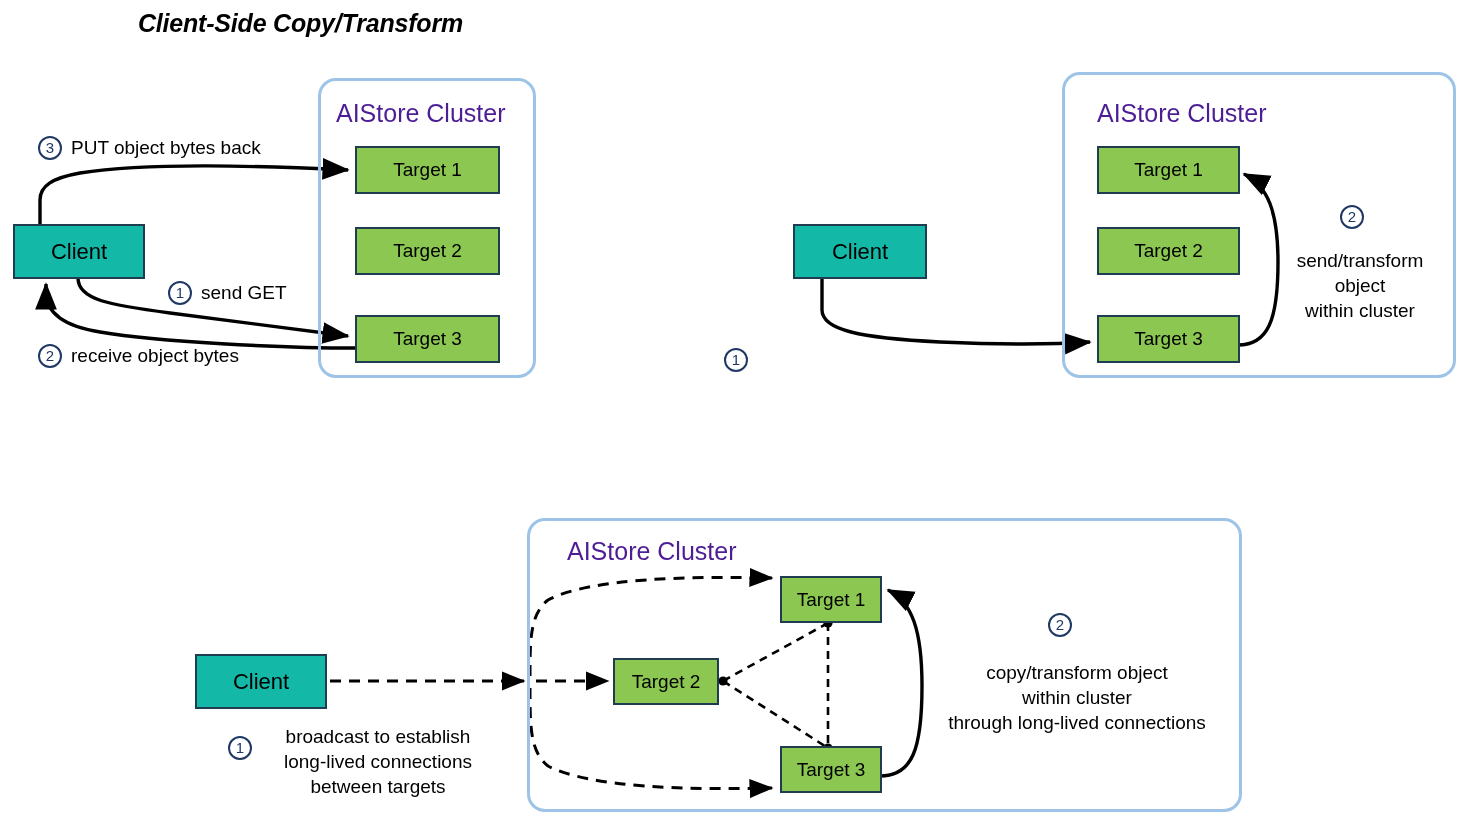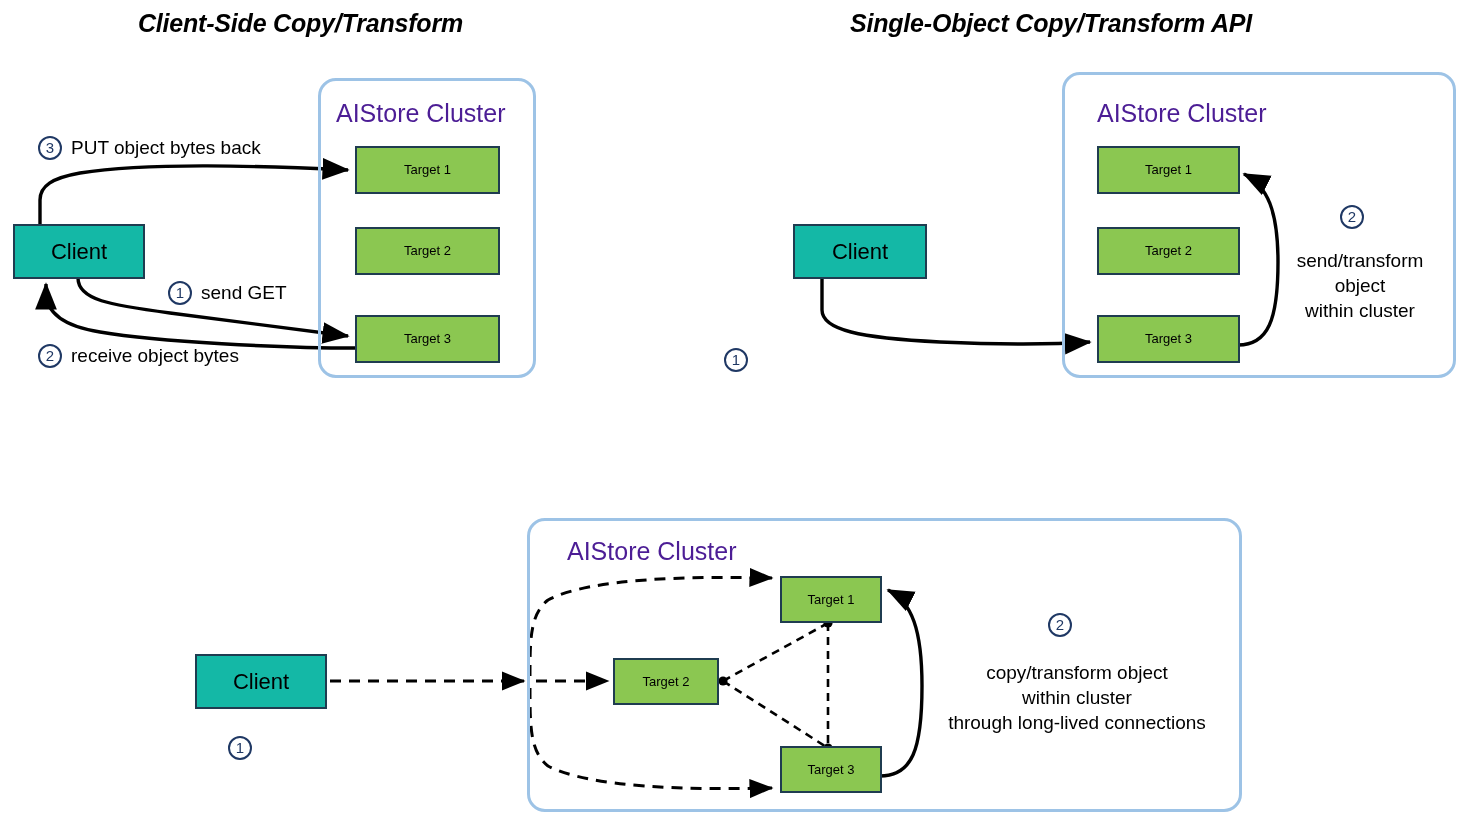--- a/index.html
+++ b/index.html
@@ -57,21 +57,21 @@
     color: #4c1d95;
   }
   
   .node {
     position: absolute;
     box-sizing: border-box;
     border: 2.5px solid #1F3C50;
     display: flex;
     align-items: center;
     justify-content: center;
-    font-size: 13px;
+    font-size: 19px;
     line-height: 22px;
     color: #000;
     white-space: nowrap;
   }
   .node.target {
     background: #8BC751;
   }
   .node.client {
     background: #14b8a6;
     font-size: 22px;
@@ -206,21 +206,20 @@
   <div class="step" style="left:168px; top:281px;">
     <span class="step-badge">1</span>
     <span class="step-text">send GET</span>
   </div>
 
   <div class="step" style="left:38px; top:344px;">
     <span class="step-badge">2</span>
     <span class="step-text">receive object bytes</span>
   </div>
 
-  <div class="panel-title" style="left:850px; top:8px;">Single-Object Copy/Transform API</div>
 
   <div class="cluster-box" style="left:1062px; top:72px; width:394px; height:306px;"></div>
   <div class="cluster-label" style="left:1097px; top:100px;">AIStore Cluster</div>
 
   <div class="node client" style="left:793px; top:224px; width:134px; height:55px;">Client</div>
 
   <div class="node target" style="left:1097px; top:146px; width:143px; height:48px;">Target 1</div>
   <div class="node target" style="left:1097px; top:227px; width:143px; height:48px;">Target 2</div>
   <div class="node target" style="left:1097px; top:315px; width:143px; height:48px;">Target 3</div>
 
@@ -237,19 +236,22 @@
   <div class="cluster-box" style="left:527px; top:518px; width:715px; height:294px;"></div>
   <div class="cluster-label" style="left:567px; top:538px;">AIStore Cluster</div>
 
   <div class="node client" style="left:195px; top:654px; width:132px; height:55px;">Client</div>
 
   <div class="node target" style="left:780px; top:576px; width:102px; height:47px;">Target 1</div>
   <div class="node target" style="left:613px; top:658px; width:106px; height:47px;">Target 2</div>
   <div class="node target" style="left:780px; top:746px; width:102px; height:47px;">Target 3</div>
 
   <span class="step-badge standalone" style="left:228px; top:736px;">1</span>
+  <div class="note-block" style="left:258px; top:724px; width:240px;">broadcast to establish
+long-lived connections
+between targets</div>
 
   <span class="step-badge standalone" style="left:1048px; top:613px;">2</span>
   <div class="note-block" style="left:925px; top:660px; width:304px;">copy/transform object
 within cluster
 through long-lived connections</div>
 
 </div>
 
 </body></html>

